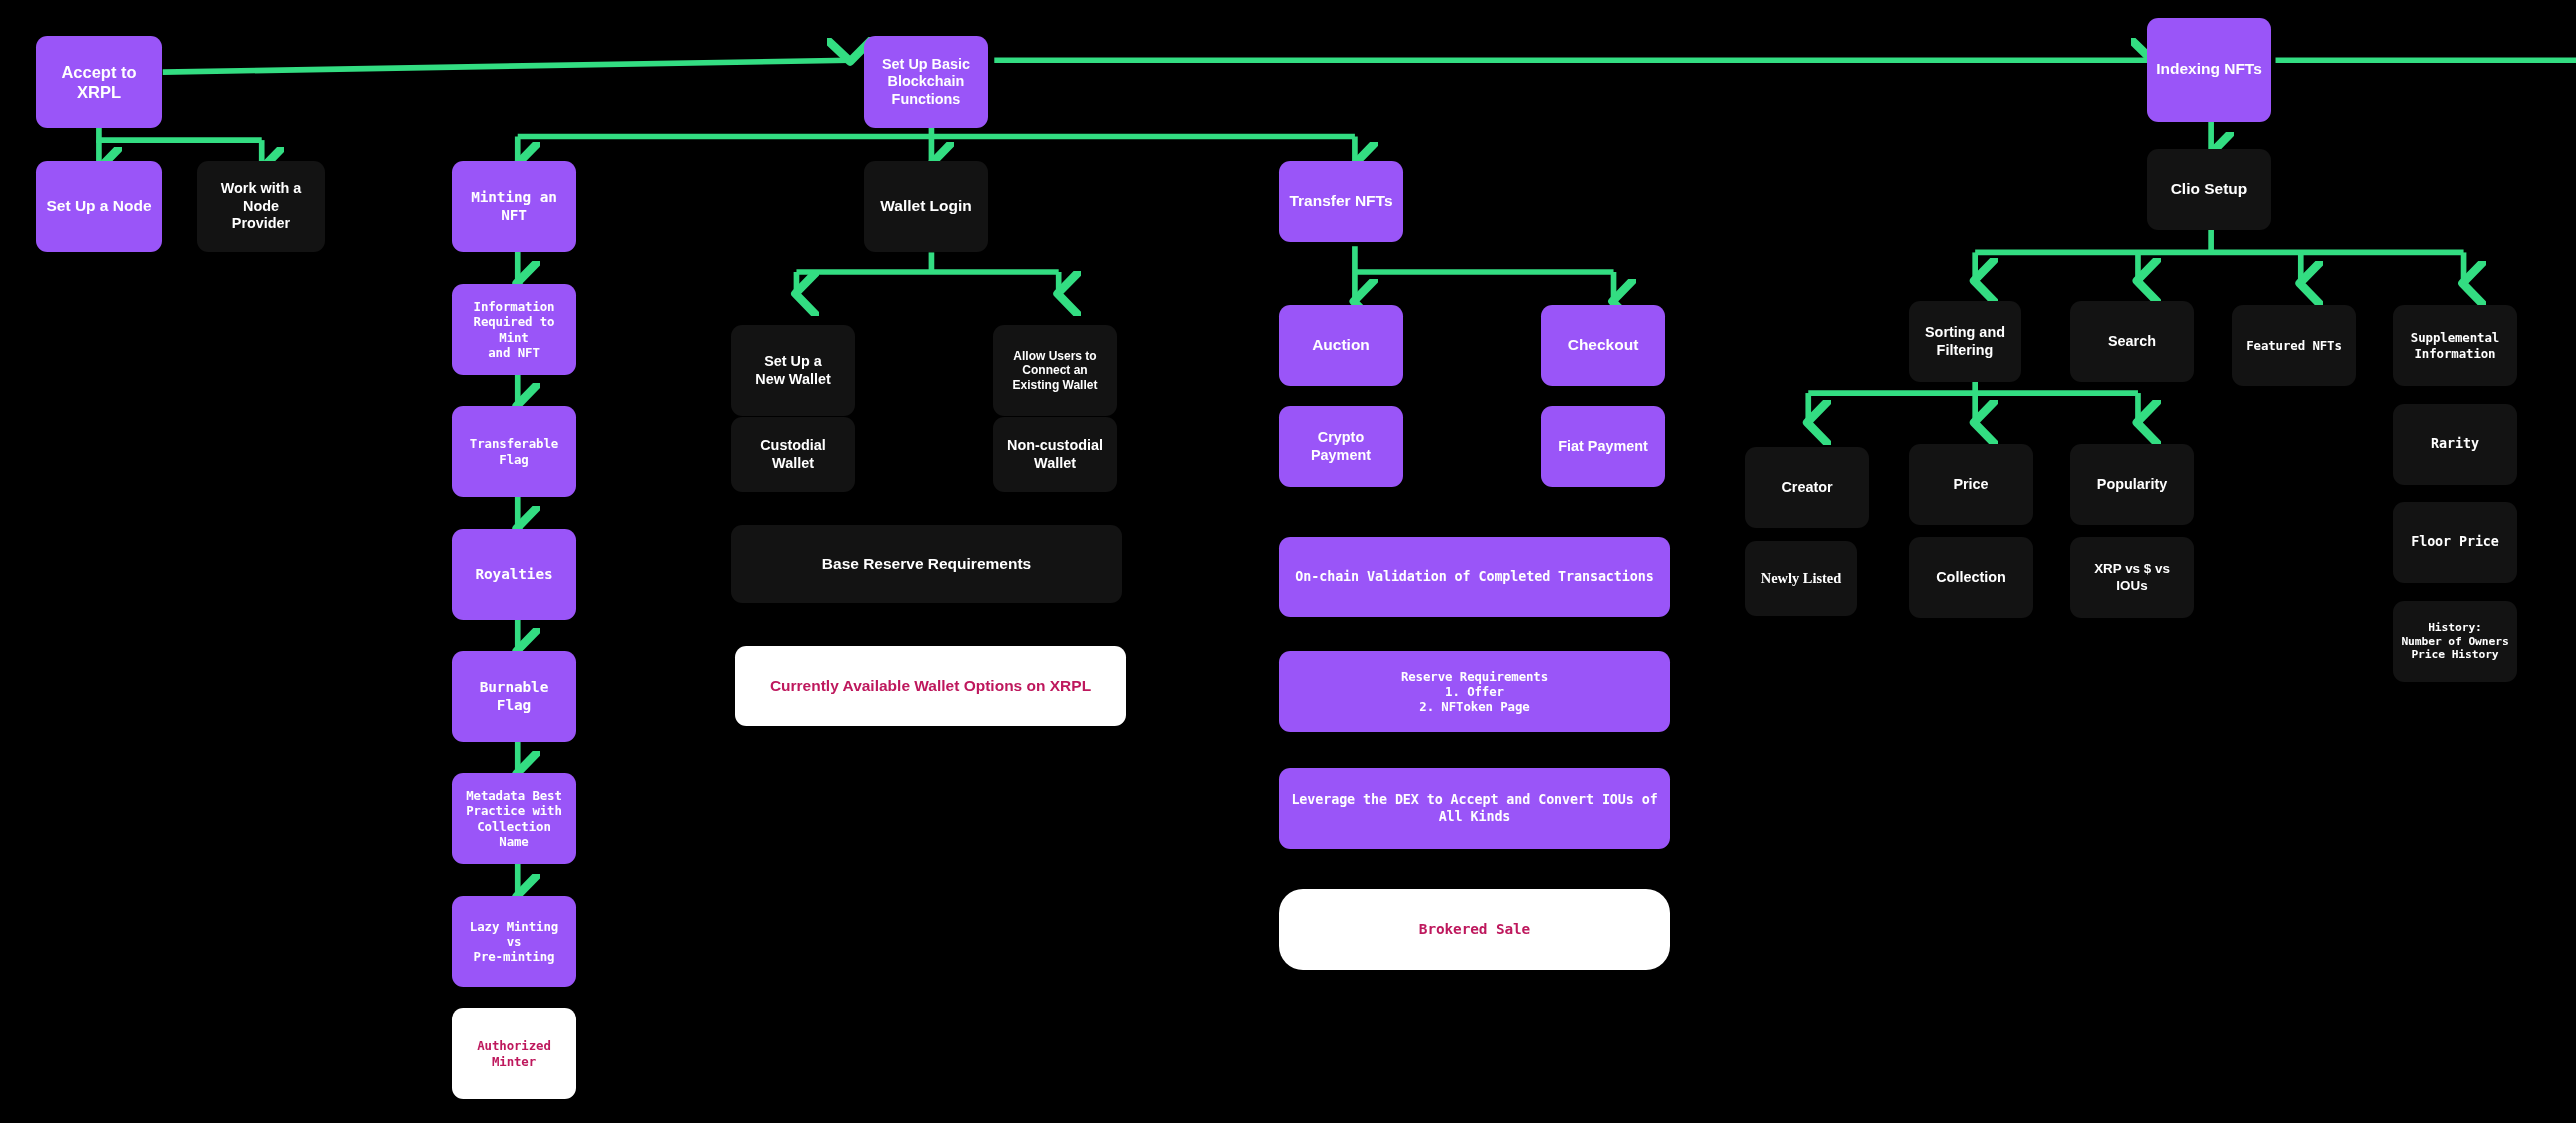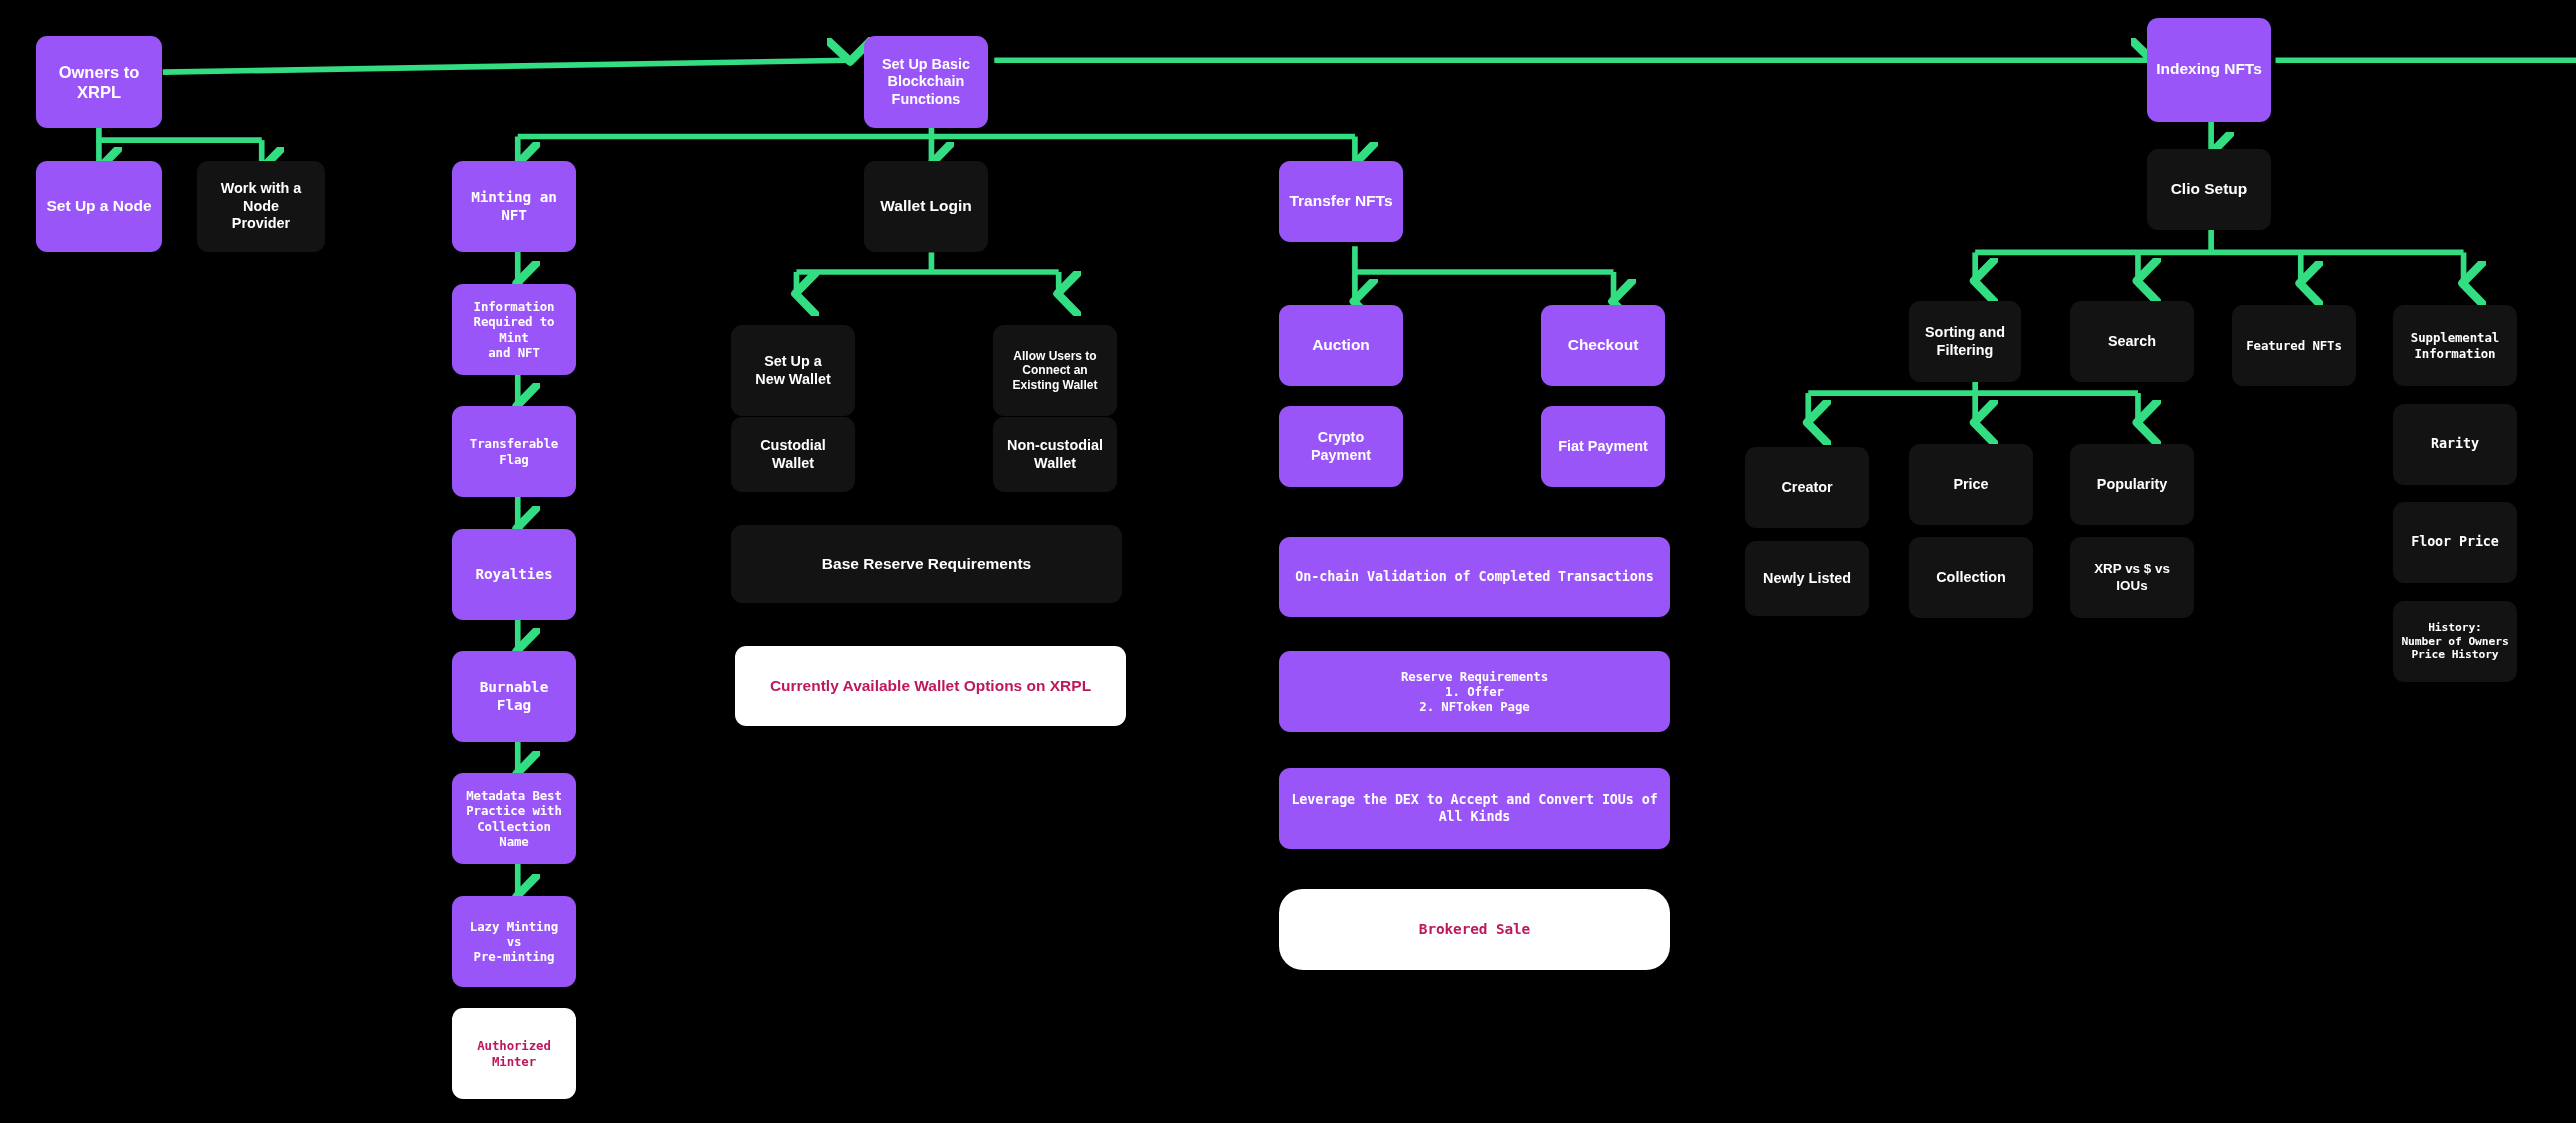--- a/index.html
+++ b/index.html
@@ -134,21 +134,21 @@
       <path d="M3510,763 L3510,820" marker-end="url(#ar)"></path>
       <path d="M3834,763 L3834,820" marker-end="url(#ar)"></path>
       <path d="M4150,763 L4150,820" marker-end="url(#ar)"></path>
 
       <path d="M5225,161 L5225,325" marker-end="url(#ar)"></path>
       <path d="M5225,437 L5225,600" marker-end="url(#ar)"></path>
     </g>
   </svg>
 
   <div id="nodes">
-      <div class="node purple f-sans" style="left: 36px; top: 36px; width: 126px; height: 92px; font-size: 16.5px;"><span>Owners to XRPL</span></div>
+      <div class="node purple f-sans" style="left: 36px; top: 36px; width: 126px; height: 92px; font-size: 16.5px;"><span>Accept to XRPL</span></div>
       <div class="node purple f-sans" style="left: 36px; top: 161px; width: 126px; height: 91px; font-size: 15.5px;"><span>Set Up a Node</span></div>
       <div class="node dark f-sans" style="left: 197px; top: 161px; width: 128px; height: 91px; font-size: 14.4px;"><span>Work with a Node
 Provider</span></div>
       <div class="node purple f-sans" style="left: 864px; top: 36px; width: 124px; height: 92px; font-size: 14.4px;"><span>Set Up Basic
 Blockchain
 Functions</span></div>
       <div class="node purple f-mono" style="left: 452px; top: 161px; width: 124px; height: 91px; font-size: 14.4px;"><span>Minting an NFT</span></div>
       <div class="node purple f-mono" style="left: 452px; top: 284px; width: 124px; height: 91px; font-size: 12.4px;"><span>Information
 Required to Mint
 and NFT</span></div>
@@ -188,21 +188,21 @@
       <div class="node dark f-sans" style="left: 1909px; top: 301px; width: 112px; height: 81px; font-size: 14.4px;"><span>Sorting and
 Filtering</span></div>
       <div class="node dark f-sans" style="left: 2070px; top: 301px; width: 124px; height: 81px; font-size: 14.4px;"><span>Search</span></div>
       <div class="node dark f-mono" style="left: 2232px; top: 305px; width: 124px; height: 81px; font-size: 12.4px;"><span>Featured NFTs</span></div>
       <div class="node dark f-mono" style="left: 2393px; top: 305px; width: 124px; height: 81px; font-size: 12.4px;"><span>Supplemental
 Information</span></div>
       <div class="node dark f-sans" style="left: 1745px; top: 447px; width: 124px; height: 81px; font-size: 14.4px;"><span>Creator</span></div>
       <div class="node dark f-sans" style="left: 1909px; top: 444px; width: 124px; height: 81px; font-size: 14.4px;"><span>Price</span></div>
       <div class="node dark f-sans" style="left: 2070px; top: 444px; width: 124px; height: 81px; font-size: 14.4px;"><span>Popularity</span></div>
       <div class="node dark f-mono" style="left: 2393px; top: 404px; width: 124px; height: 81px; font-size: 13.4px;"><span>Rarity</span></div>
-      <div class="node dark f-sans" style="left: 1745px; top: 541px; width: 124px; height: 75px; font-size: 14.4px;"><span>Newly Listed</span></div>
+      <div class="node dark f-sans" style="left: 1745px; top: 541px; width: 112px; height: 75px; font-size: 14.4px; font-family: Liberation Serif, serif;"><span>Newly Listed</span></div>
       <div class="node dark f-sans" style="left: 1909px; top: 537px; width: 124px; height: 81px; font-size: 14.4px;"><span>Collection</span></div>
       <div class="node dark f-sans" style="left: 2070px; top: 537px; width: 124px; height: 81px; font-size: 13.4px;"><span>XRP vs $ vs IOUs</span></div>
       <div class="node dark f-mono" style="left: 2393px; top: 502px; width: 124px; height: 81px; font-size: 13.4px;"><span>Floor Price</span></div>
       <div class="node dark f-mono" style="left: 2393px; top: 601px; width: 124px; height: 81px; font-size: 11.3px;"><span>History:
 Number of Owners
 Price History</span></div>
     </div>
 
 </div>
 

